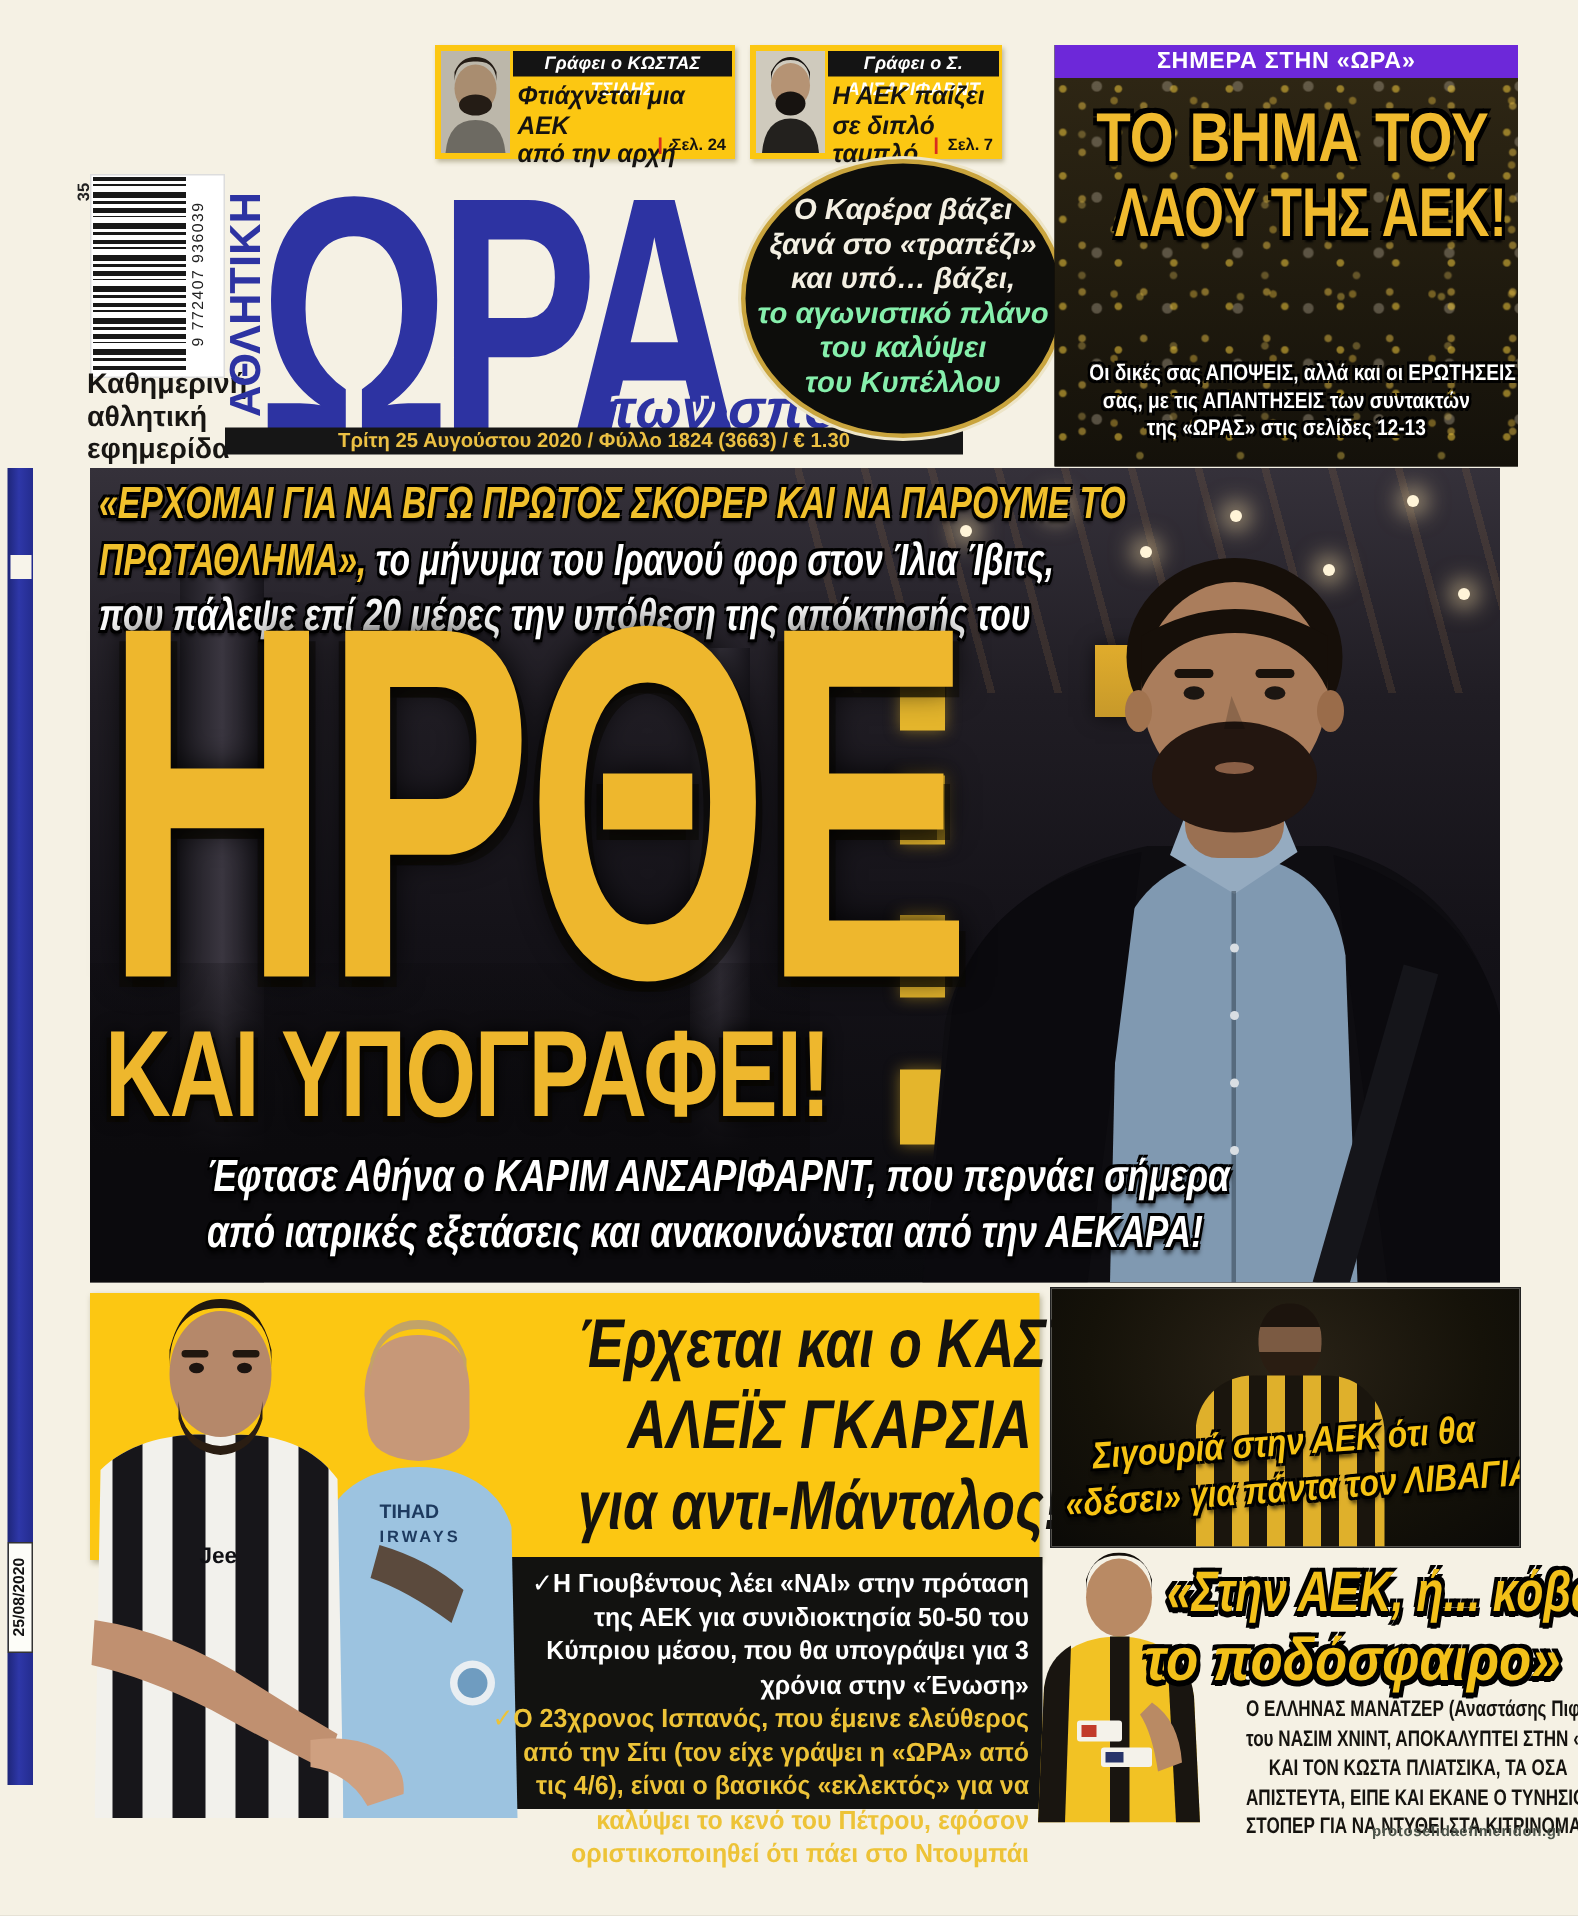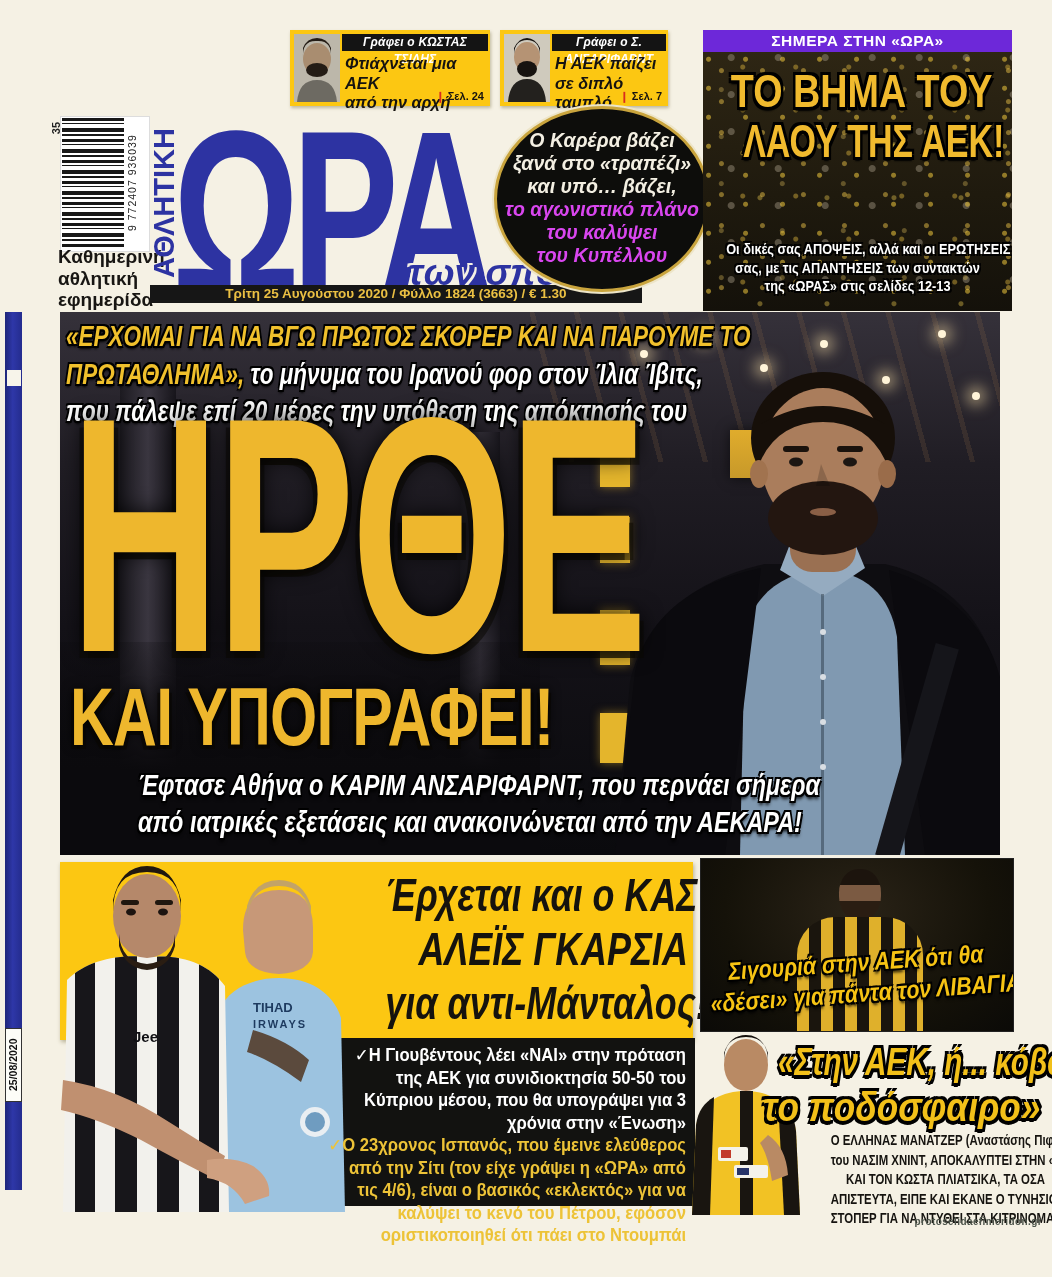--- a/index.html
+++ b/index.html
@@ -36,21 +36,21 @@
       color:#2d33a2;font-weight:800;font-size:29px;letter-spacing:0px;text-align:center;}
   .logo{left:172px;top:96px;font-size:235px;line-height:235px;font-weight:800;color:#2d33a2;
       letter-spacing:-12px;transform:scale(.68,1);transform-origin:left top;}
   .logo-sub{left:408px;top:252px;font-size:37px;font-weight:800;font-style:italic;color:#2d33a2;
       text-shadow:2px 2px 0 #f5f1e4,-2px -2px 0 #f5f1e4;}
   .datebar{left:150px;top:285px;width:492px;height:18px;background:#161616;color:#ebc043;
       font-size:13.5px;font-weight:700;text-align:center;line-height:18px;}
   .oval{left:494px;top:106px;width:216px;height:186px;border-radius:50%;background:#0d0d0b;
       border:3px solid #c9a43d;box-shadow:0 0 0 2px #ede5c8;box-sizing:border-box;
       text-align:center;font-style:italic;font-weight:700;font-size:19.5px;line-height:23px;padding-top:20px;}
-  .oval .w{color:#f3efe2;} .oval .y{color:#d946ef;}
+  .oval .w{color:#f3efe2;} .oval .y{color:#86efac;}
 
   
   .today{left:703px;top:30px;width:309px;height:281px;background:#000;overflow:hidden;}
   .today-kicker{left:0;top:0;width:100%;height:22px;background:#6d28d9;color:#fff;font-size:15.5px;
       font-weight:700;text-align:center;line-height:22px;letter-spacing:.5px;}
   .fans-photo{left:0;top:22px;width:100%;height:259px;background-color:#251d10;
       background-image:
         radial-gradient(circle at 15% 25%, rgba(240,200,60,.55) 0 2px, transparent 3px),
         radial-gradient(circle at 45% 60%, rgba(230,190,70,.5) 0 2px, transparent 3px),
         radial-gradient(circle at 75% 35%, rgba(220,180,60,.45) 0 2px, transparent 3px),

